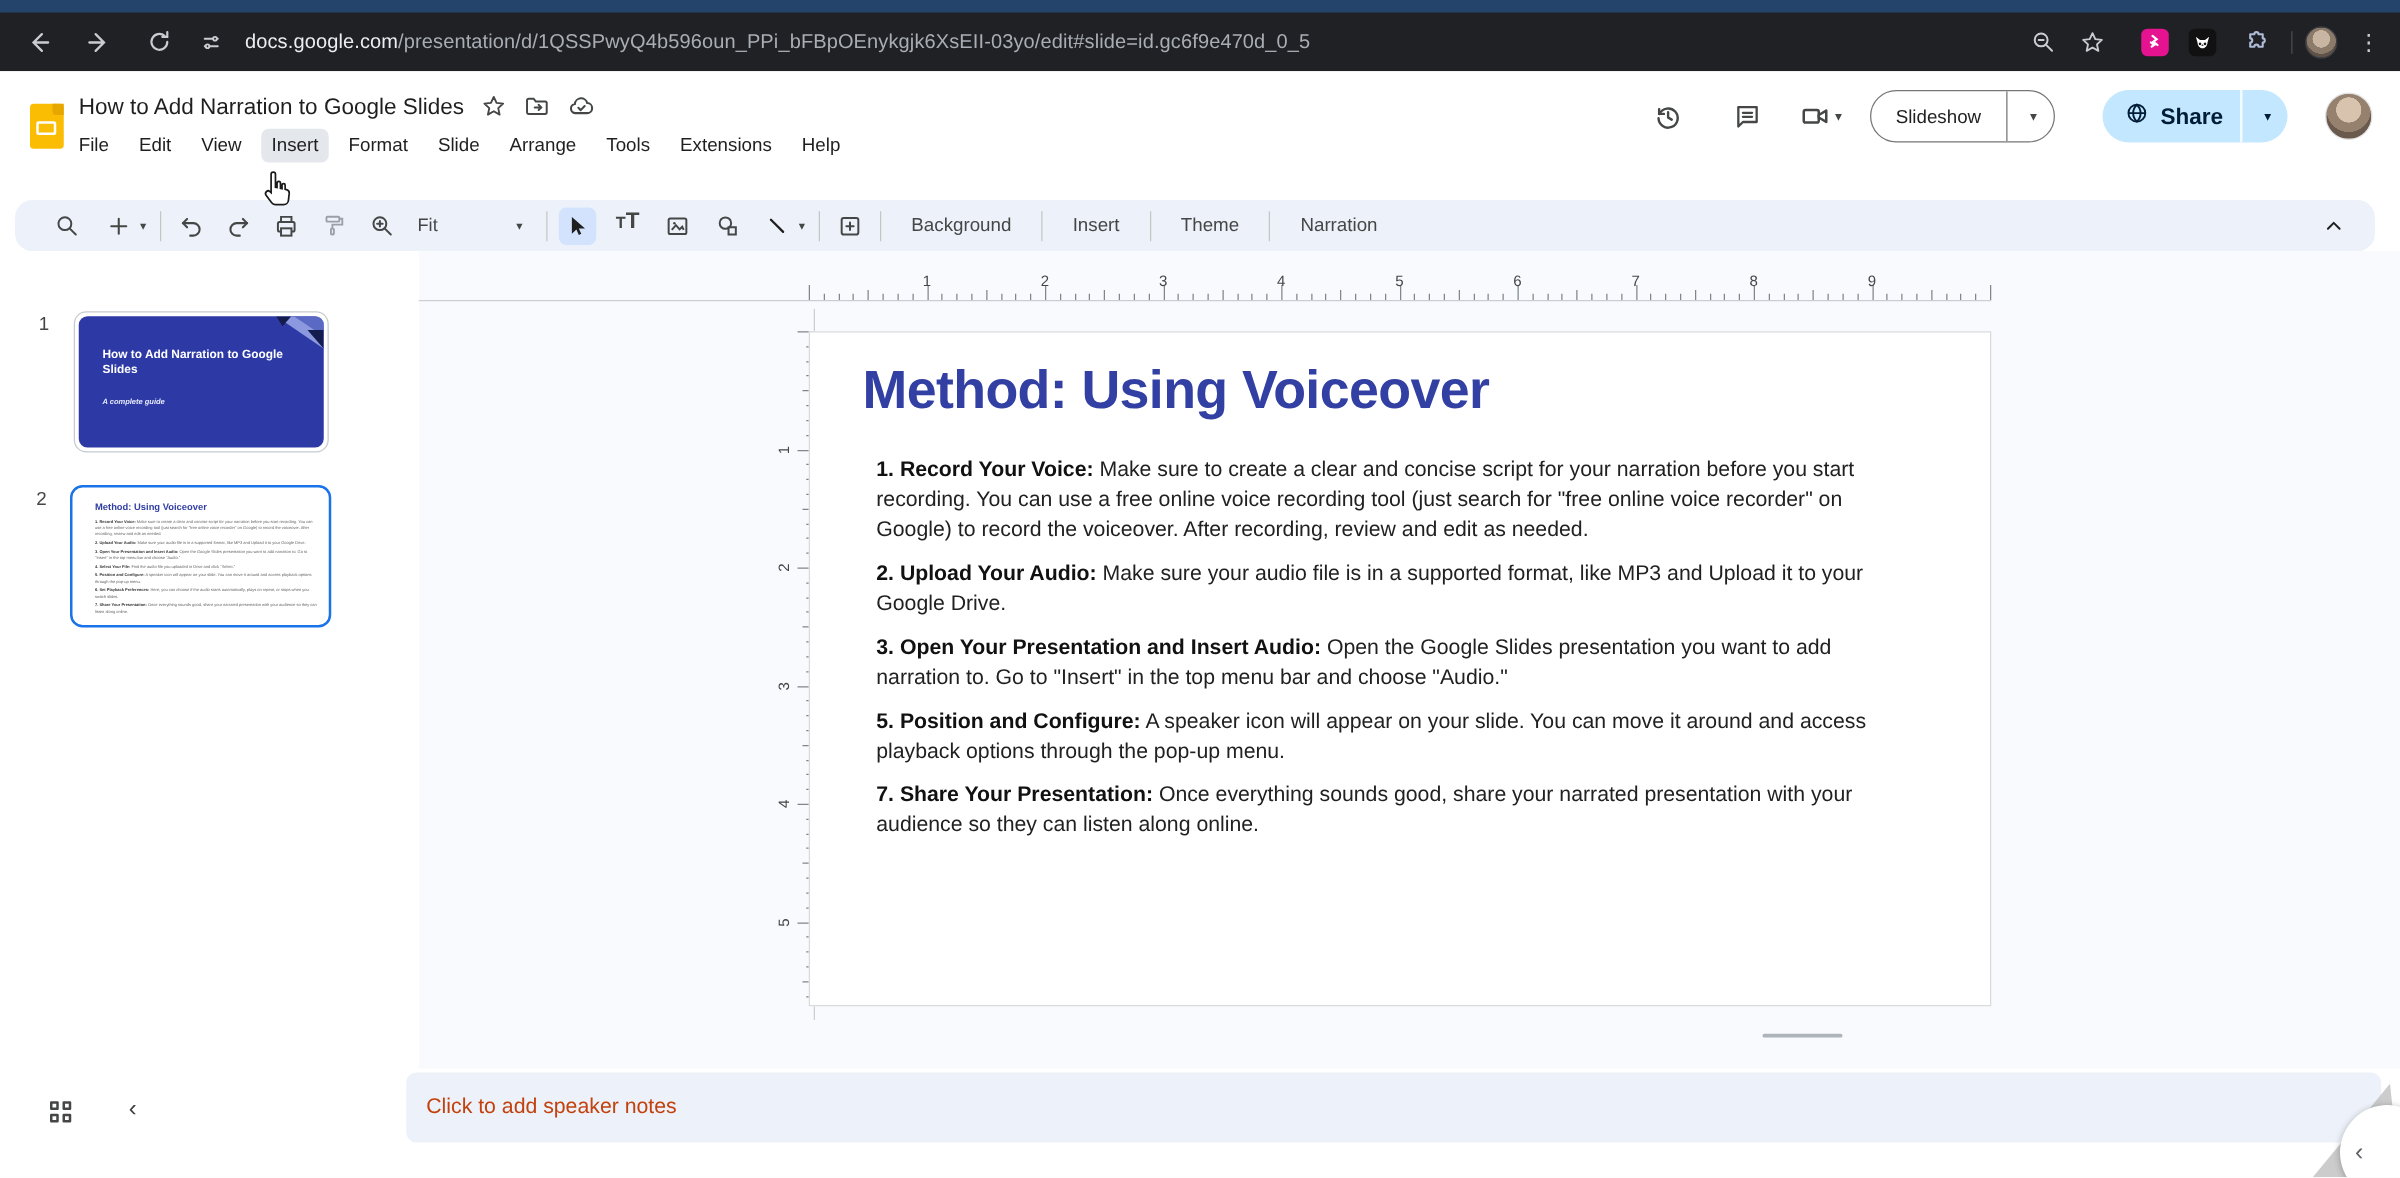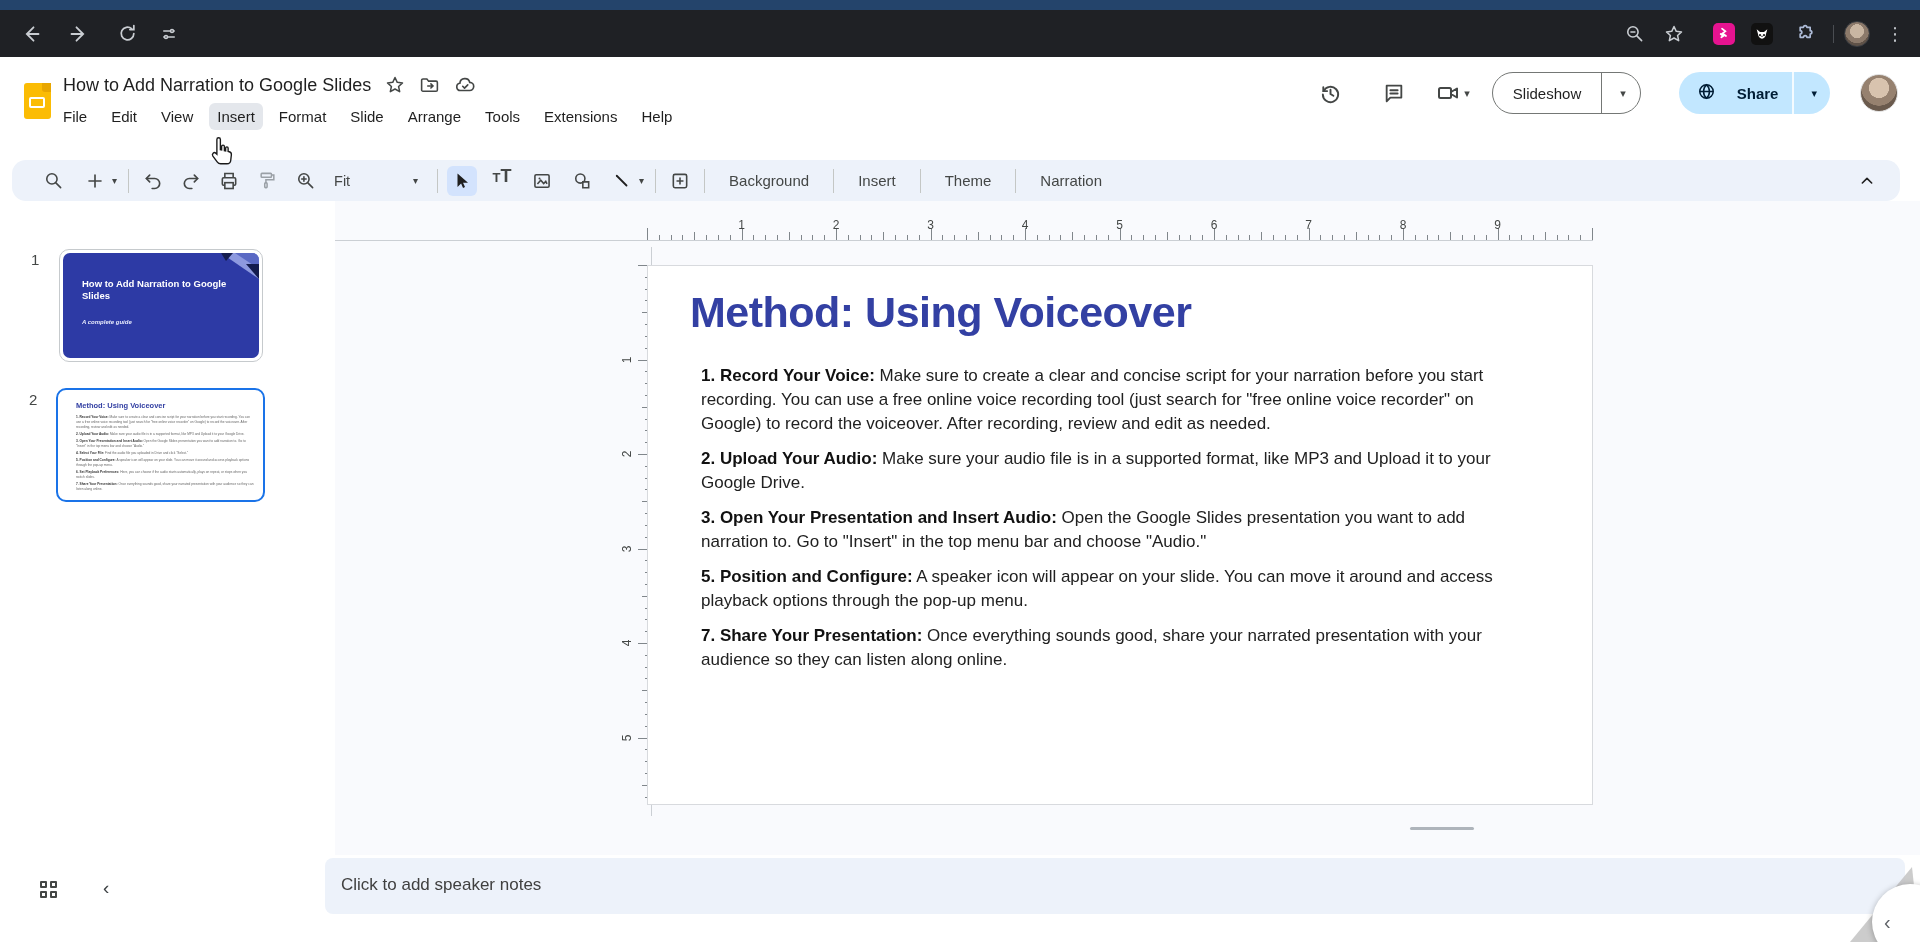--- a/index.html
+++ b/index.html
@@ -40,21 +40,21 @@
   .hand-cursor { position:absolute; left:206px; top:78px; z-index:50; }
 
   .header-right { position:absolute; right:0; top:12px; height:48px; display:flex; align-items:center; }
   .h-ic { width:40px; height:40px; border-radius:50%; display:flex; align-items:center; justify-content:center; color:#444746; }
   .cam-grp { display:flex; align-items:center; color:#444746; margin-right:22px; }
   .caret { font-size:11px; color:#444746; margin-left:4px; }
   .slideshow-btn { display:flex; align-items:stretch; border:1px solid #747775; border-radius:24px; height:42px; overflow:hidden; margin-right:38px; background:#fff; }
   .slideshow-main { display:flex; align-items:center; padding:0 20px; font-size:15px; color:#1f1f1f; }
   .slideshow-caret { display:flex; align-items:center; padding:0 14px; border-left:1px solid #747775; color:#1f1f1f; }
   .share-btn { display:flex; align-items:stretch; border-radius:24px; height:42px; overflow:hidden; background:#c2e7ff; color:#001d35; margin-right:30px; }
-  .share-main { display:flex; align-items:center; gap:21px; padding:0 14px 0 18px; font-size:15px; font-weight:bold; }
+  .share-main { display:flex; align-items:center; gap:9px; padding:0 14px 0 18px; font-size:18px; font-weight:bold; }
   .share-caret { display:flex; align-items:center; padding:0 13px; border-left:2px solid #f4fbff; }
   .d-avatar { width:38px; height:38px; border-radius:50%; margin-right:22px;
     background:radial-gradient(circle at 50% 36%, #d8c3ae 0 34%, #96816f 35% 60%, #6a5a4d 61% 100%); border:1px solid #e0e0e0; }
 
   
   .toolbar { position:absolute; left:12px; top:160px; width:1888px; height:41px; background:#edf2fa; border-radius:14px;
     display:flex; align-items:center; padding:0 18px 0 26px; color:#444746; }
   .tb { height:30px; min-width:30px; display:flex; align-items:center; justify-content:center; border-radius:6px; color:#444746; flex:0 0 auto; }
   .tb.sel { background:#d3e3fd; color:#0b57d0; }
   .tb-caret { font-size:10px; color:#444746; margin:0 2px; }
@@ -104,21 +104,21 @@
   .slide-p b { color:#111; }
 
   .notes-handle { position:absolute; left:1075px; top:626px; width:64px; height:3px; border-radius:2px; background:#aeb4bb; }
 
   
   .notes-row { position:absolute; left:0; top:654px; width:1920px; height:88px; background:#fff; }
   .grid-icon { position:absolute; left:40px; top:26px; width:18px; height:18px; display:grid; grid-template-columns:7px 7px; grid-template-rows:7px 7px; gap:3px; }
   .grid-icon i { border:2px solid #444746; border-radius:1px; }
   .collapse-chevron { position:absolute; left:103px; top:22px; font-size:19px; color:#3c4043; }
   .notes-box { position:absolute; left:325px; top:3px; width:1580px; height:56px; background:#edf2fa; border-radius:8px; }
-  .notes-text { position:absolute; left:16px; top:17px; font-size:17px; color:#404040; }
+  .notes-text { position:absolute; left:16px; top:17px; font-size:17px; color:#c2410c; }
 
   
   .corner-wedge { position:absolute; right:0; bottom:0; width:80px; height:75px; }
   .corner-fab { position:absolute; right:-28px; bottom:-18px; width:76px; height:76px; border-radius:50%; background:#fff;
     box-shadow:0 1px 6px rgba(0,0,0,.28); display:flex; align-items:center; justify-content:flex-start; padding-left:12px;
     font-size:20px; color:#5f6368; }
 </style>
 </head>
 <body>
 
@@ -142,20 +142,21 @@
         </svg>
     </div>
     <div class="omnibox">
       <div class="site-chip">
         <svg width="18" height="18" viewBox="0 0 24 24" stroke="currentColor" stroke-width="2" stroke-linecap="round">
             <path d="M5 8h9M18 8h1M5 16h1M10 16h9"></path>
             <circle cx="16" cy="8" r="2" fill="none"></circle>
             <circle cx="8" cy="16" r="2" fill="none"></circle>
           </svg>
       </div>
+      <div class="url" style="margin-left:10px"><span class="host">docs.google.com</span><span class="path">/presentation/d/1QSSPwyQ4b596oun_PPi_bFBpOEnykgjk6XsEII-03yo/edit#slide=id.gc6f9e470d_0_5</span></div>
     </div>
     <div class="b-ic" style="margin-right:6px">
       <svg width="19" height="19" viewBox="0 0 24 24" fill="none" stroke="currentColor" stroke-width="2">
           <circle cx="10" cy="10" r="6.5"></circle>
           <path d="M15 15l6 6M7.5 10h5" stroke-linecap="round"></path>
         </svg>
     </div>
     <div class="b-ic" style="margin-right:22px">
       <svg width="20" height="20" viewBox="0 0 24 24" fill="none" stroke="currentColor" stroke-width="1.8" stroke-linejoin="round">
           <path d="M12 3l2.7 5.8 6.3.7-4.7 4.3 1.3 6.2L12 16.8 6.4 20l1.3-6.2L3 9.5l6.3-.7z"></path>

